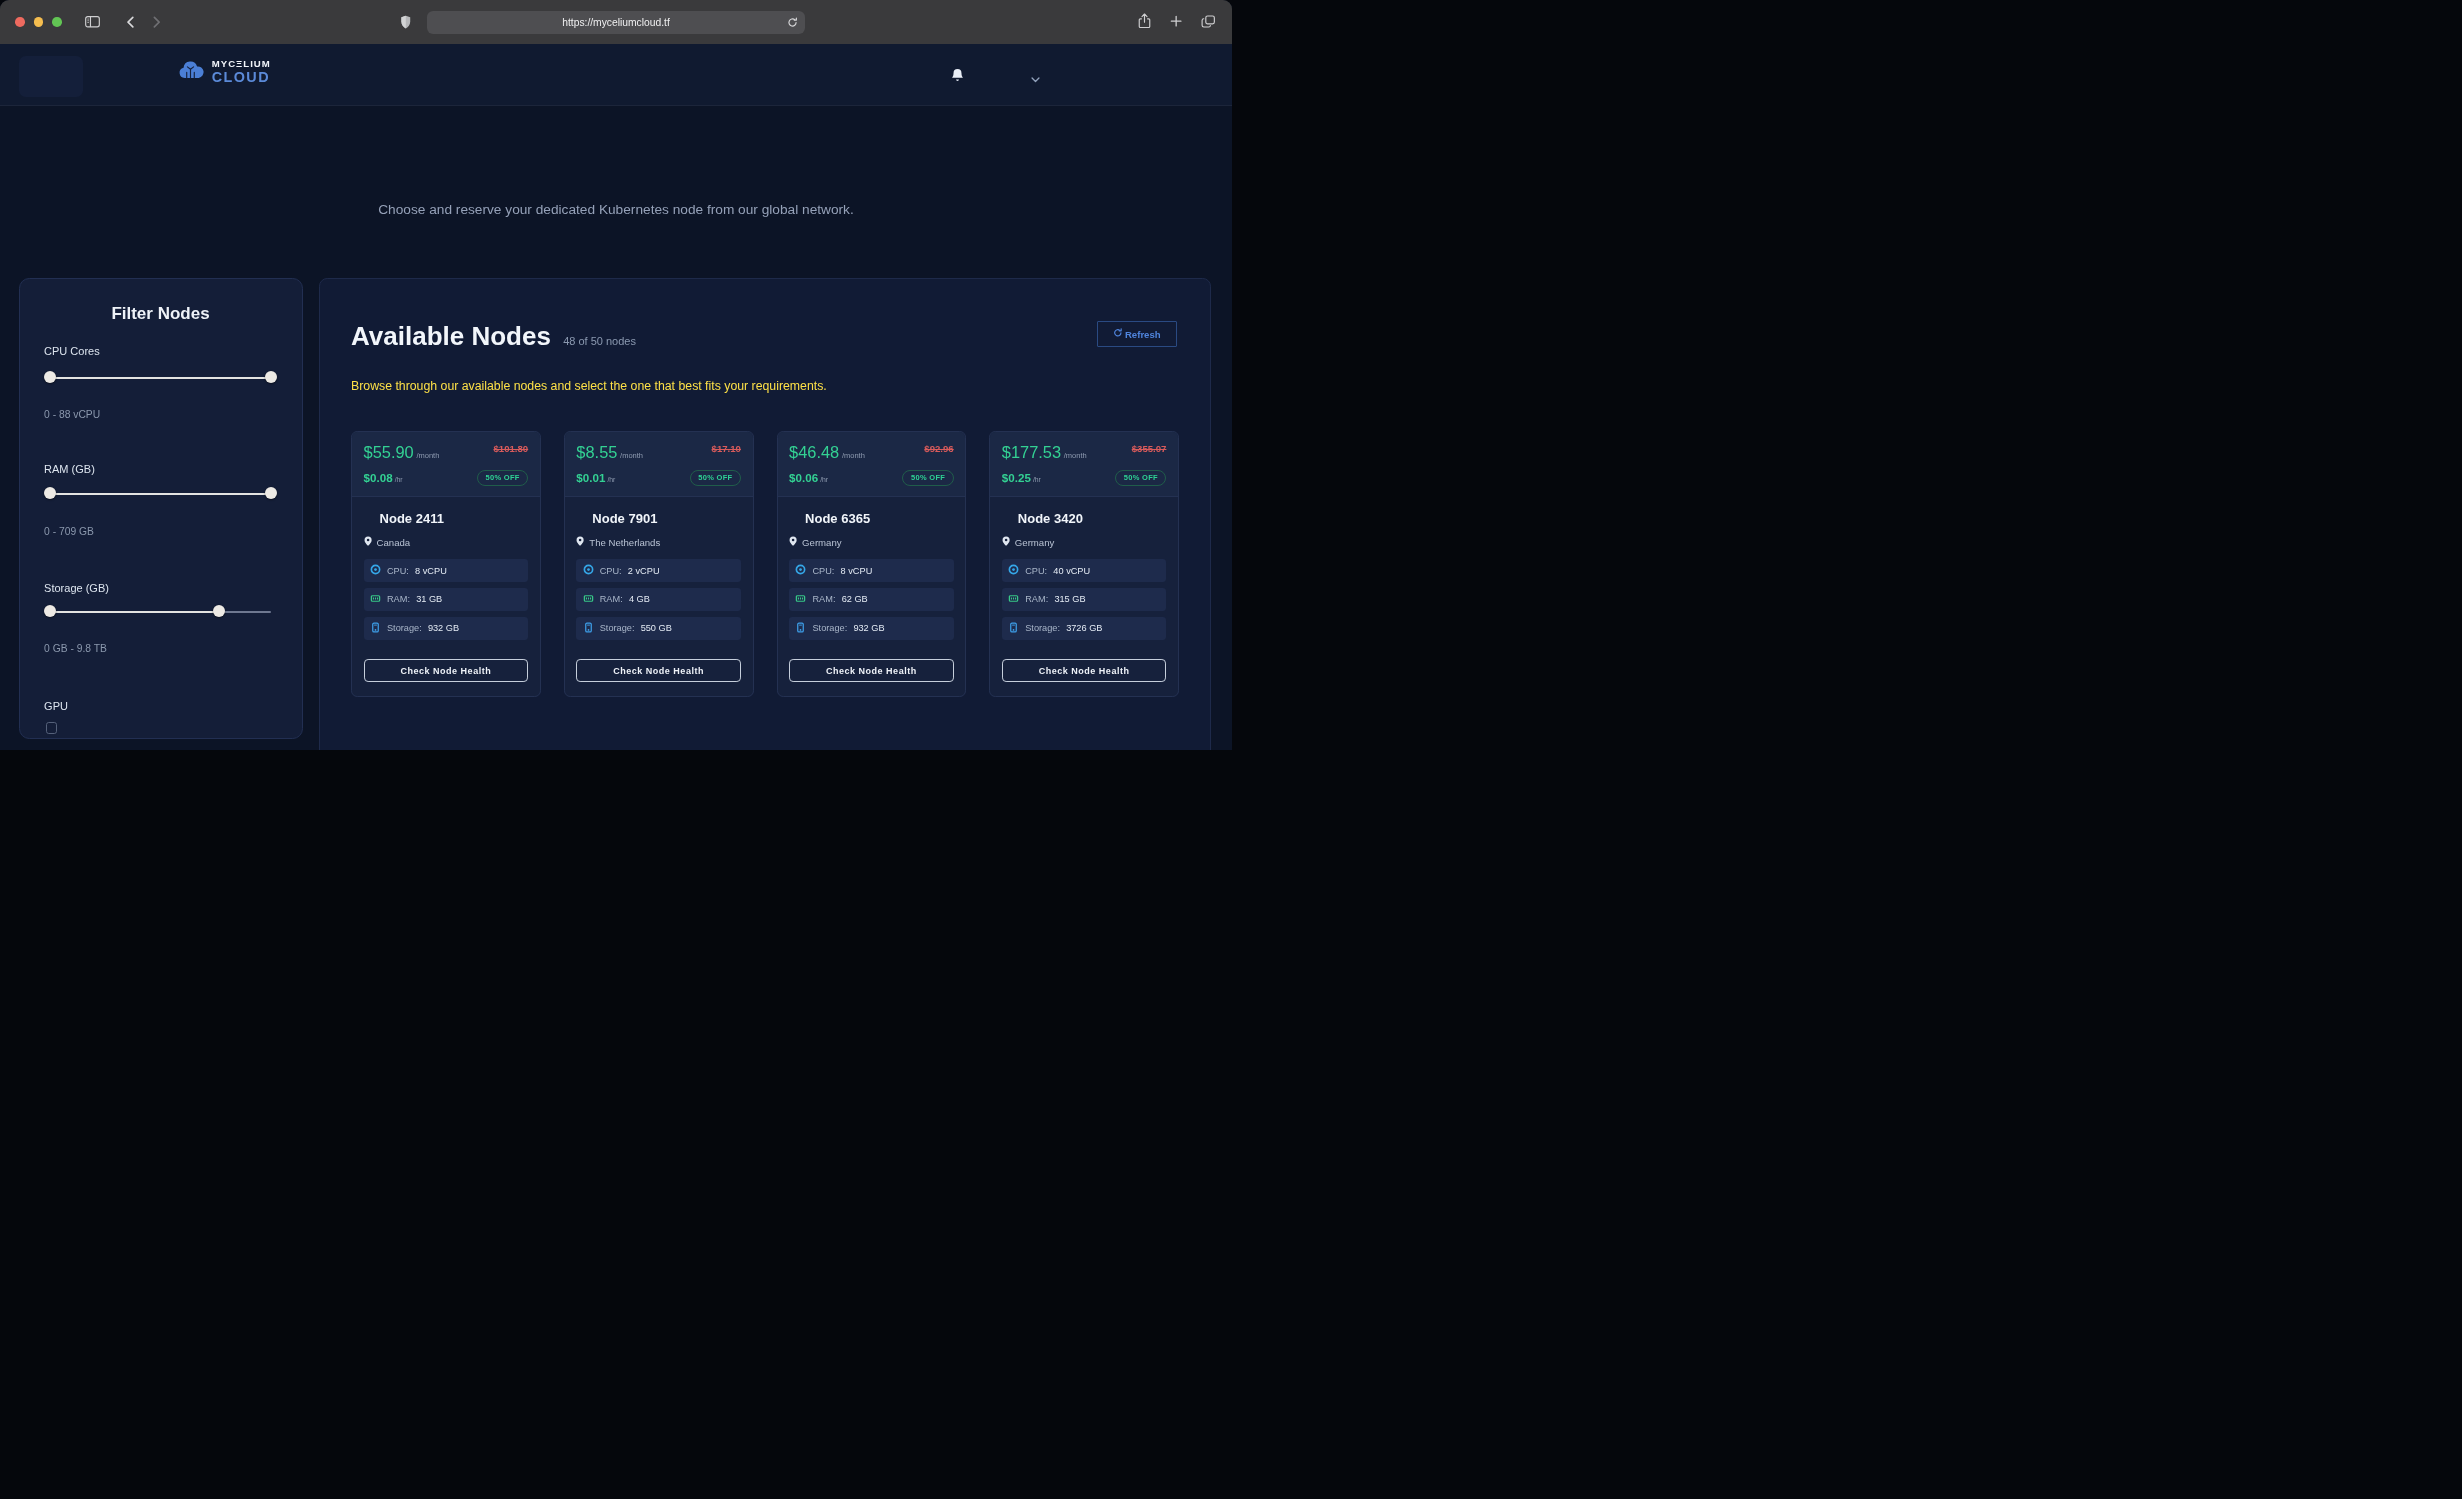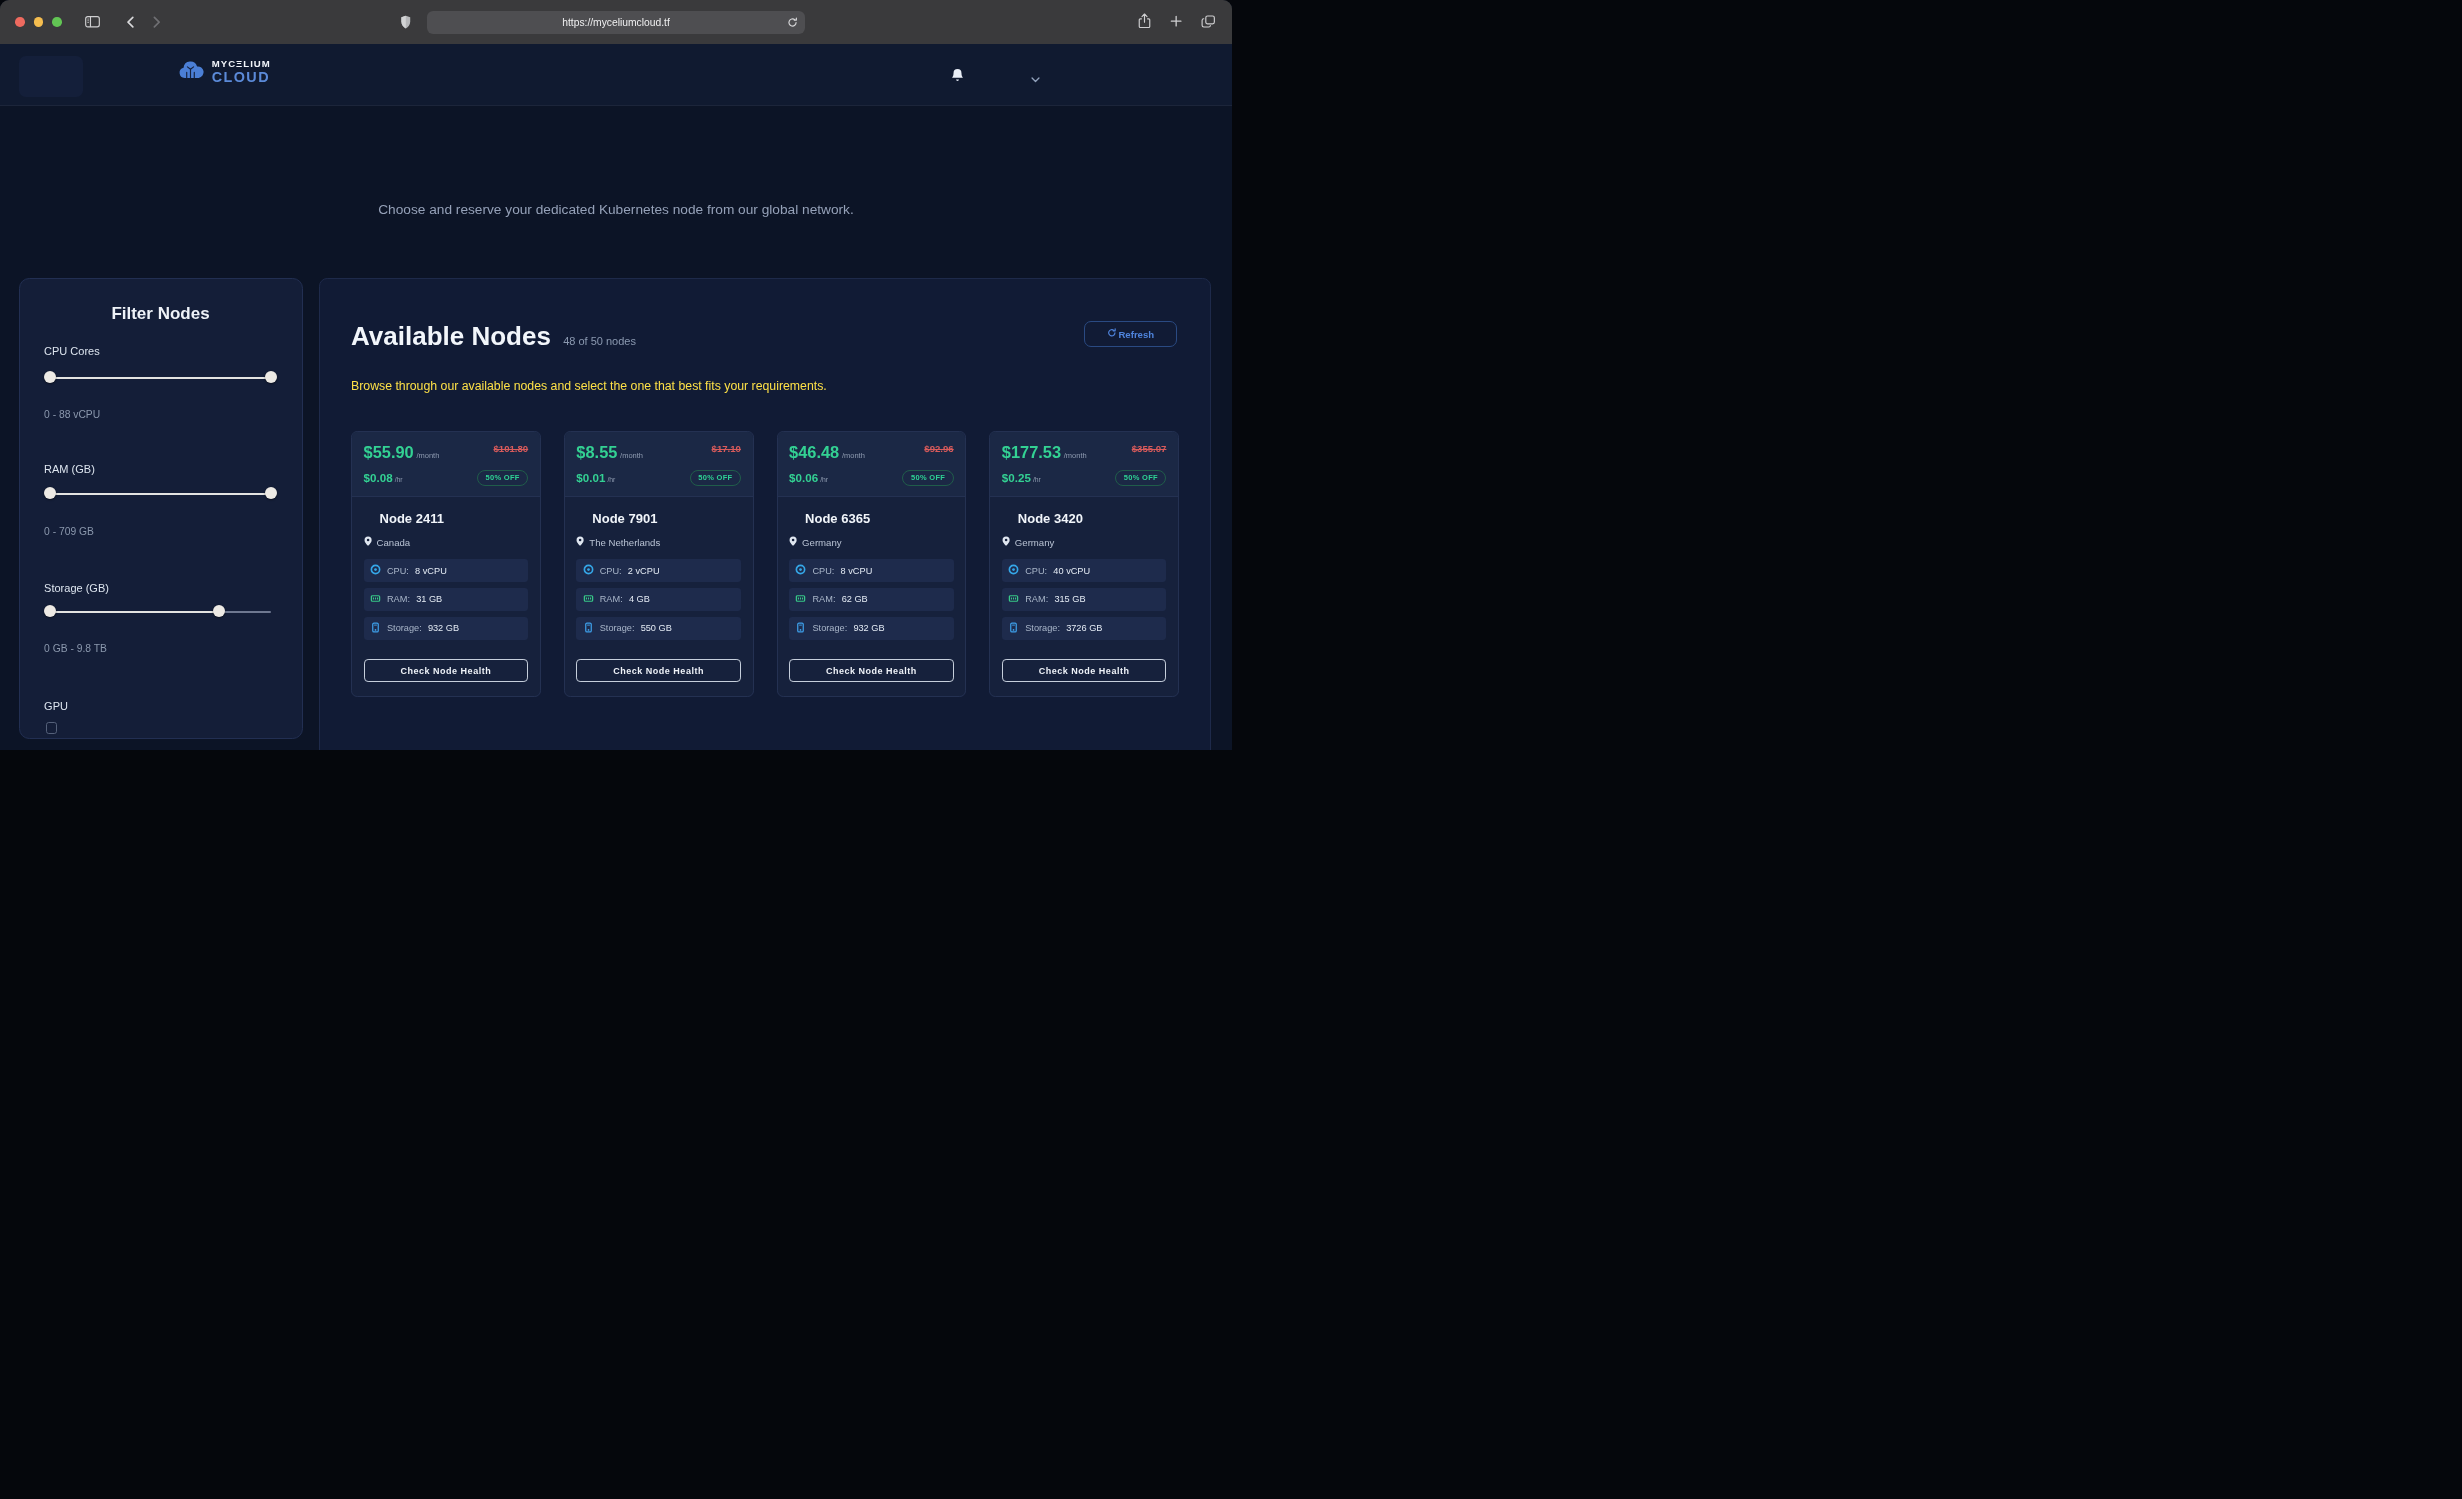--- a/index.html
+++ b/index.html
@@ -57,31 +57,31 @@
   .fcheck{position:absolute;left:26px;top:443px;width:11.6px;height:11.6px;border:1.4px solid #55617a;border-radius:2.7px;cursor:pointer;}
   .fs3 .ftrack{right:calc(25% + 1.4px);}
   .fs3 .ftrack-dim{left:calc(75% + 4.8px);right:6.2px;}
   .h-min{left:0;} .h-max{right:0;} .h-75{left:calc(75% - 6.2px);}
 
   
   .mpanel{position:absolute;left:319px;top:278px;width:892px;height:487px;background:#111b35;border:0.7px solid #1e2a4a;border-radius:8.2px;}
   .mp-headrow{position:absolute;left:31px;top:42px;display:flex;align-items:baseline;gap:12.3px;}
   .mp-title{color:#f2f6fb;font-size:26px;font-weight:700;}
   .mp-count{color:#8b99b0;font-size:11px;}
-  .refresh-btn{position:absolute;right:33px;top:42px;width:93px;height:26px;border:1.4px solid #2a4a82;border-radius:7px;
+  .refresh-btn{position:absolute;right:33px;top:42px;width:80px;height:26px;border:1.4px solid #2a4a82;border-radius:1px;
     display:flex;align-items:center;justify-content:center;gap:2px;color:#4f84dc;font-size:9.6px;font-weight:bold;cursor:pointer;background:transparent;}
   .mp-sub{position:absolute;left:31px;top:100px;color:#fde047;font-size:12.3px;}
   .cards{position:absolute;left:31px;top:152px;right:31px;display:grid;grid-template-columns:repeat(4,1fr);gap:23px;}
 
   
   .card{background:#16213c;border:0.7px solid #243152;border-radius:6.2px;overflow:hidden;}
   .card-head{background:#1b2845;padding:11px 11.6px 10.3px;border-bottom:0.7px solid #243152;}
   .ch-row{display:flex;justify-content:space-between;align-items:flex-start;}
   .ch-row2{display:flex;justify-content:space-between;align-items:center;margin-top:7.5px;}
-  .p-month{color:#33d193;font-size:16.4px;font-weight:bold;}
+  .p-month{color:#33d193;font-size:16.4px;font-weight:normal;}
   .p-per{color:#8e9bb0;font-size:7.5px;font-weight:normal;margin-left:2.7px;}
   .p-hr{color:#33d193;font-size:11.6px;font-weight:bold;}
   .p-per2{color:#8e9bb0;font-size:6.8px;margin-left:2.1px;}
   .p-orig{color:#d95b5b;font-size:9.6px;font-weight:bold;text-decoration:line-through;}
   .badge{border:1.4px solid #205d4a;border-radius:683px;padding:2.7px 7.5px;color:#2ed295;font-size:7.5px;font-weight:bold;letter-spacing:0.3px;}
   .card-body{padding:11.6px 11.6px 13.7px;}
   .c-name{color:#f1f5fa;font-size:13px;font-weight:bold;margin:2.7px 0 9.6px;padding-left:16px;}
   .c-loc{display:flex;align-items:center;gap:4.8px;color:#b9c3d4;font-size:9.6px;margin-bottom:11px;}
   .spec{display:flex;align-items:center;gap:6.2px;background:#1e2b4c;border-radius:3.4px;padding:4.8px 6.2px;margin-bottom:6.2px;}
   .spec-label{color:#a9b6c9;font-size:9.2px;}

